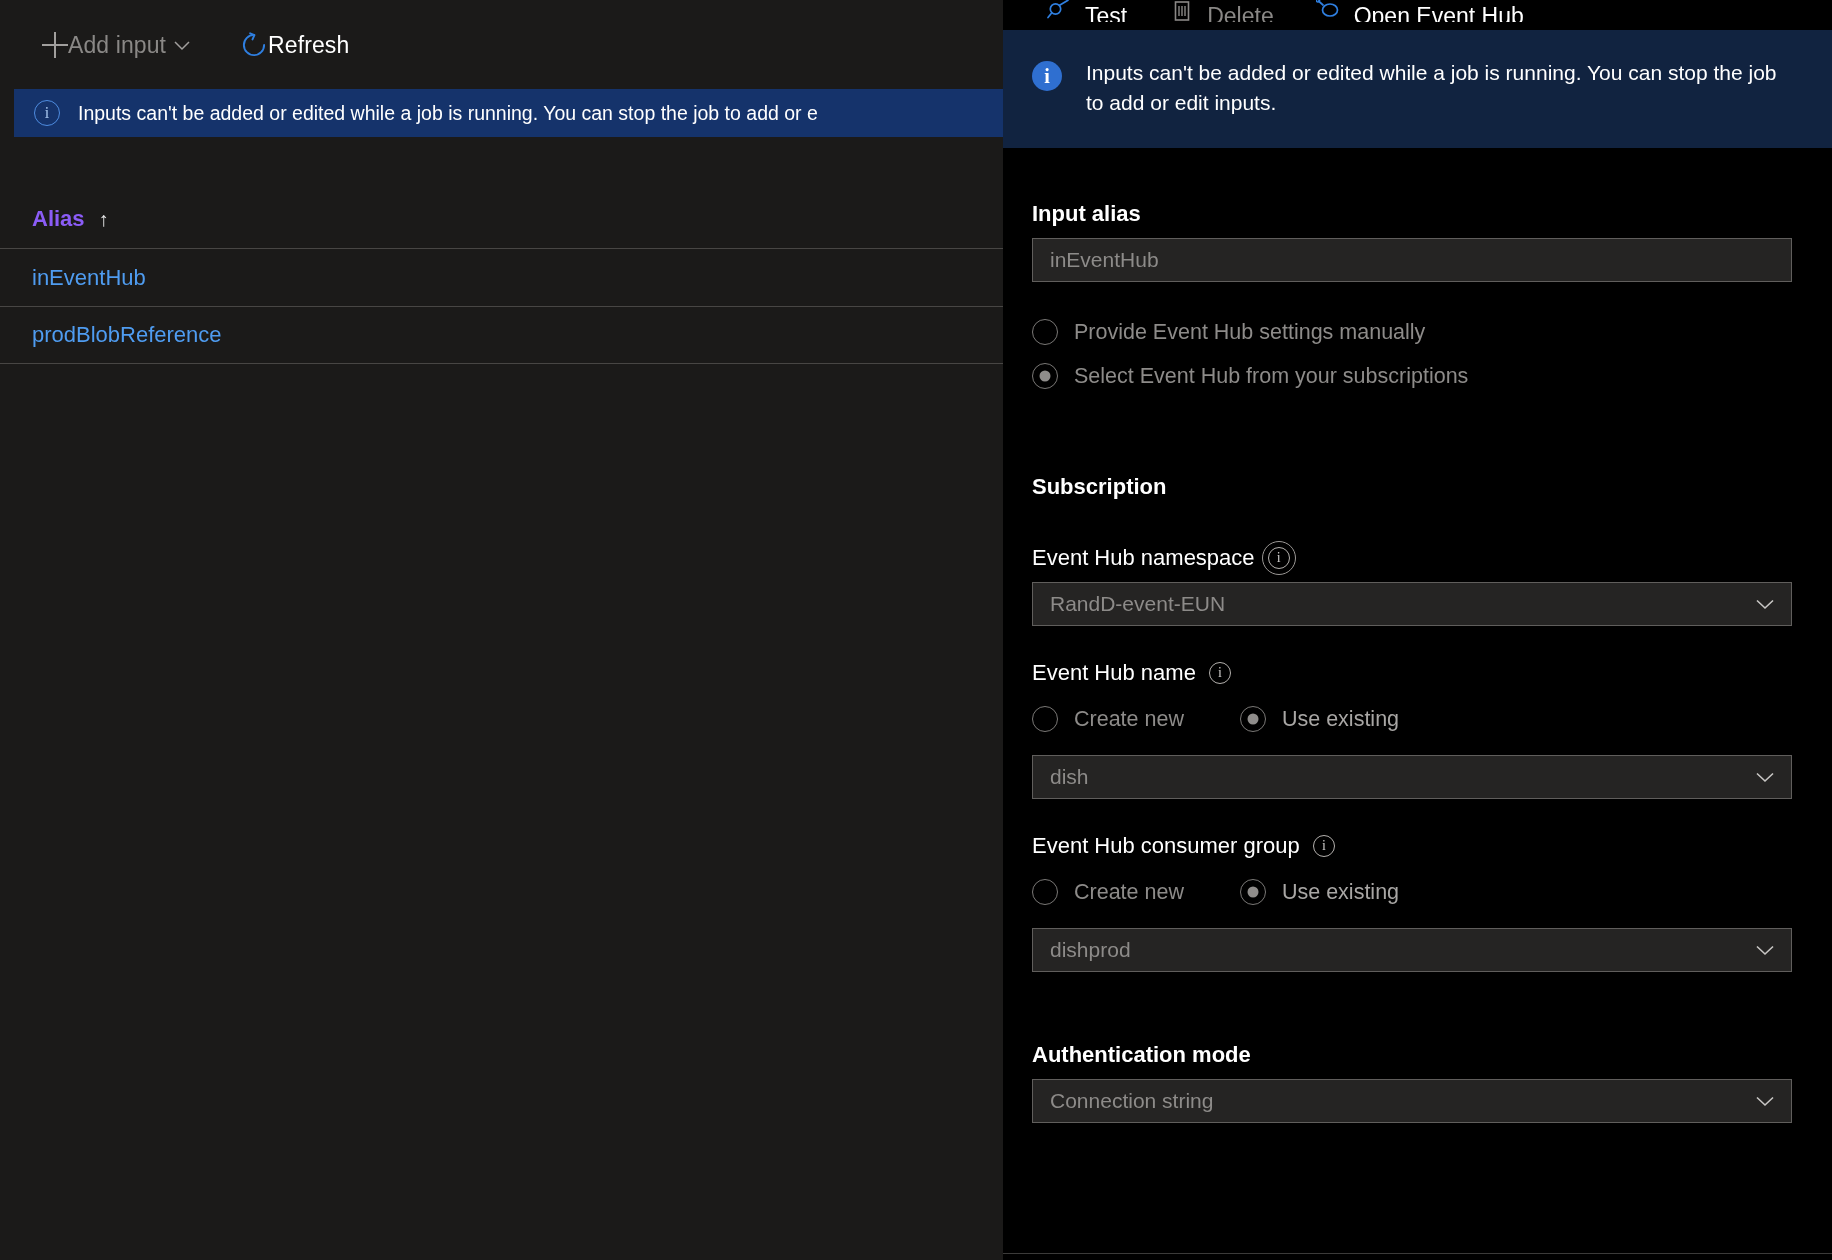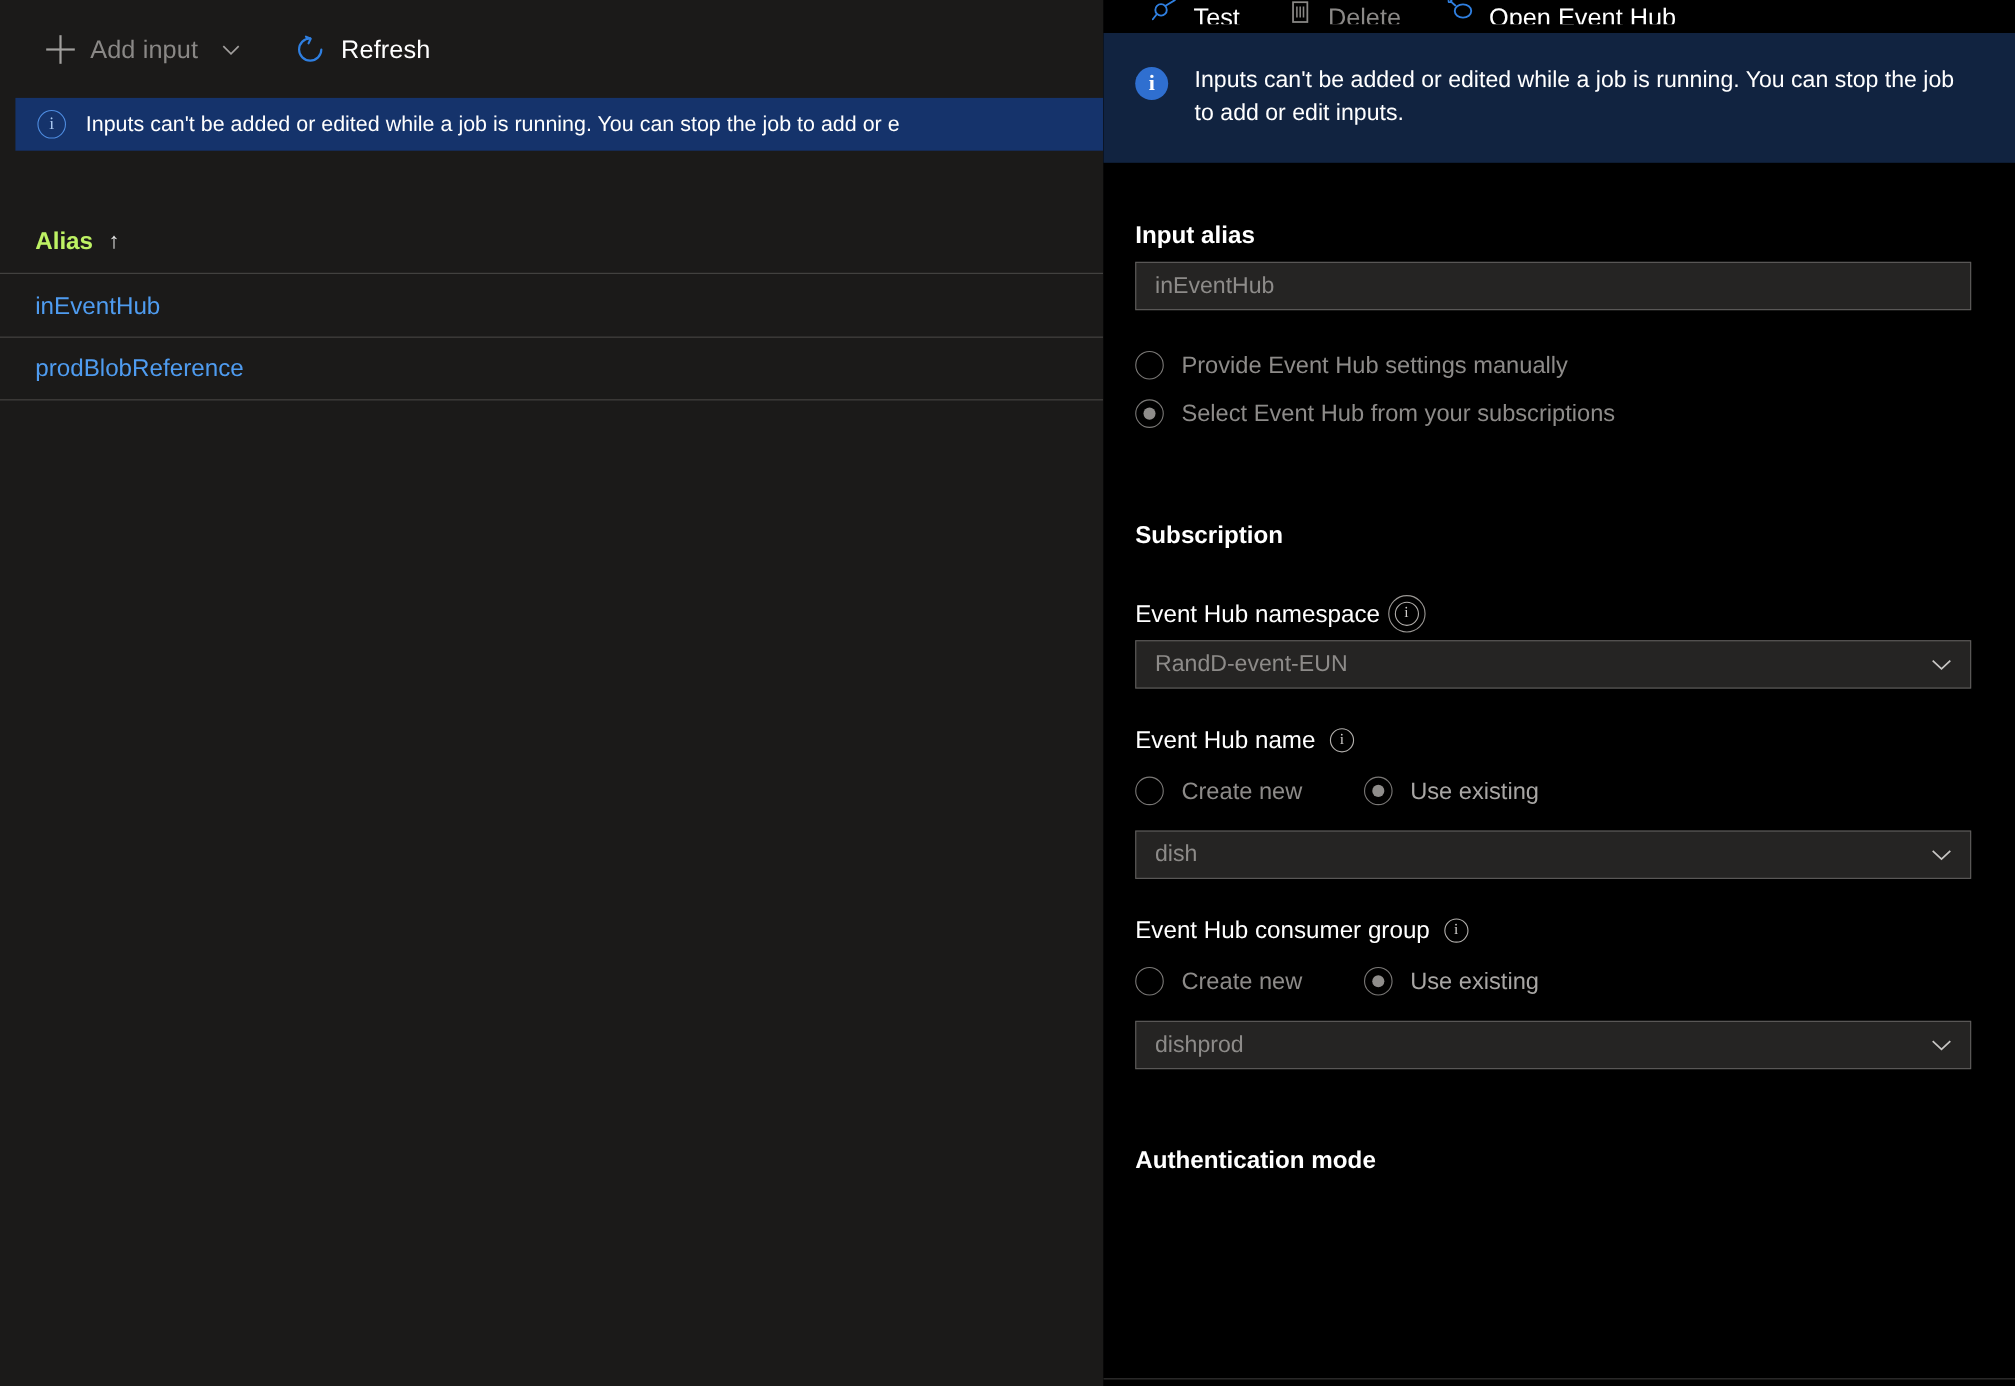--- a/index.html
+++ b/index.html
@@ -29,21 +29,21 @@
   .toolbar {
     display: flex;
     align-items: center;
     height: 90px;
     padding-left: 32px;
     gap: 0px;
   }
   .tb-btn {
     display: flex;
     align-items: center;
-    gap: 14px;
+    gap: 0;
     height: 48px;
     padding: 0 10px;
     cursor: pointer;
     user-select: none;
     white-space: nowrap;
   }
   .tb-btn .label {
     font-size: 23px;
     letter-spacing: .1px;
   }
@@ -114,21 +114,21 @@
     display: flex;
     align-items: center;
     height: 58px;
     padding-left: 32px;
     gap: 14px;
     cursor: pointer;
   }
   .grid-head .col {
     font-size: 22px;
     font-weight: bold;
-    color: #bef264;
+    color: #8b5cf6;
   }
   .sort-arrow {
     font-size: 20px;
     color: #e6e6e6;
     line-height: 1;
   }
   .grid-row {
     height: 58px;
     display: flex;
     align-items: center;
@@ -483,20 +483,26 @@
       <div class="dropdown">
         <span class="val">dishprod</span>
         <svg class="chev-dd" viewBox="0 0 24 24">
           <path d="M4 8.5 L12 16 L20 8.5" fill="none" stroke="#c8c6c4" stroke-width="1.6"></path>
         </svg>
       </div>
 
       <div class="gap-34"></div>
 
       <div class="field-label plain">Authentication mode</div>
+      <div class="dropdown">
+        <span class="val">Connection string</span>
+        <svg class="chev-dd" viewBox="0 0 24 24">
+          <path d="M4 8.5 L12 16 L20 8.5" fill="none" stroke="#c8c6c4" stroke-width="1.6"></path>
+        </svg>
+      </div>
 
     </div>
 
     <div class="bottom-rule"></div>
 
   </div>
 
 </div>
 
 </body></html>

